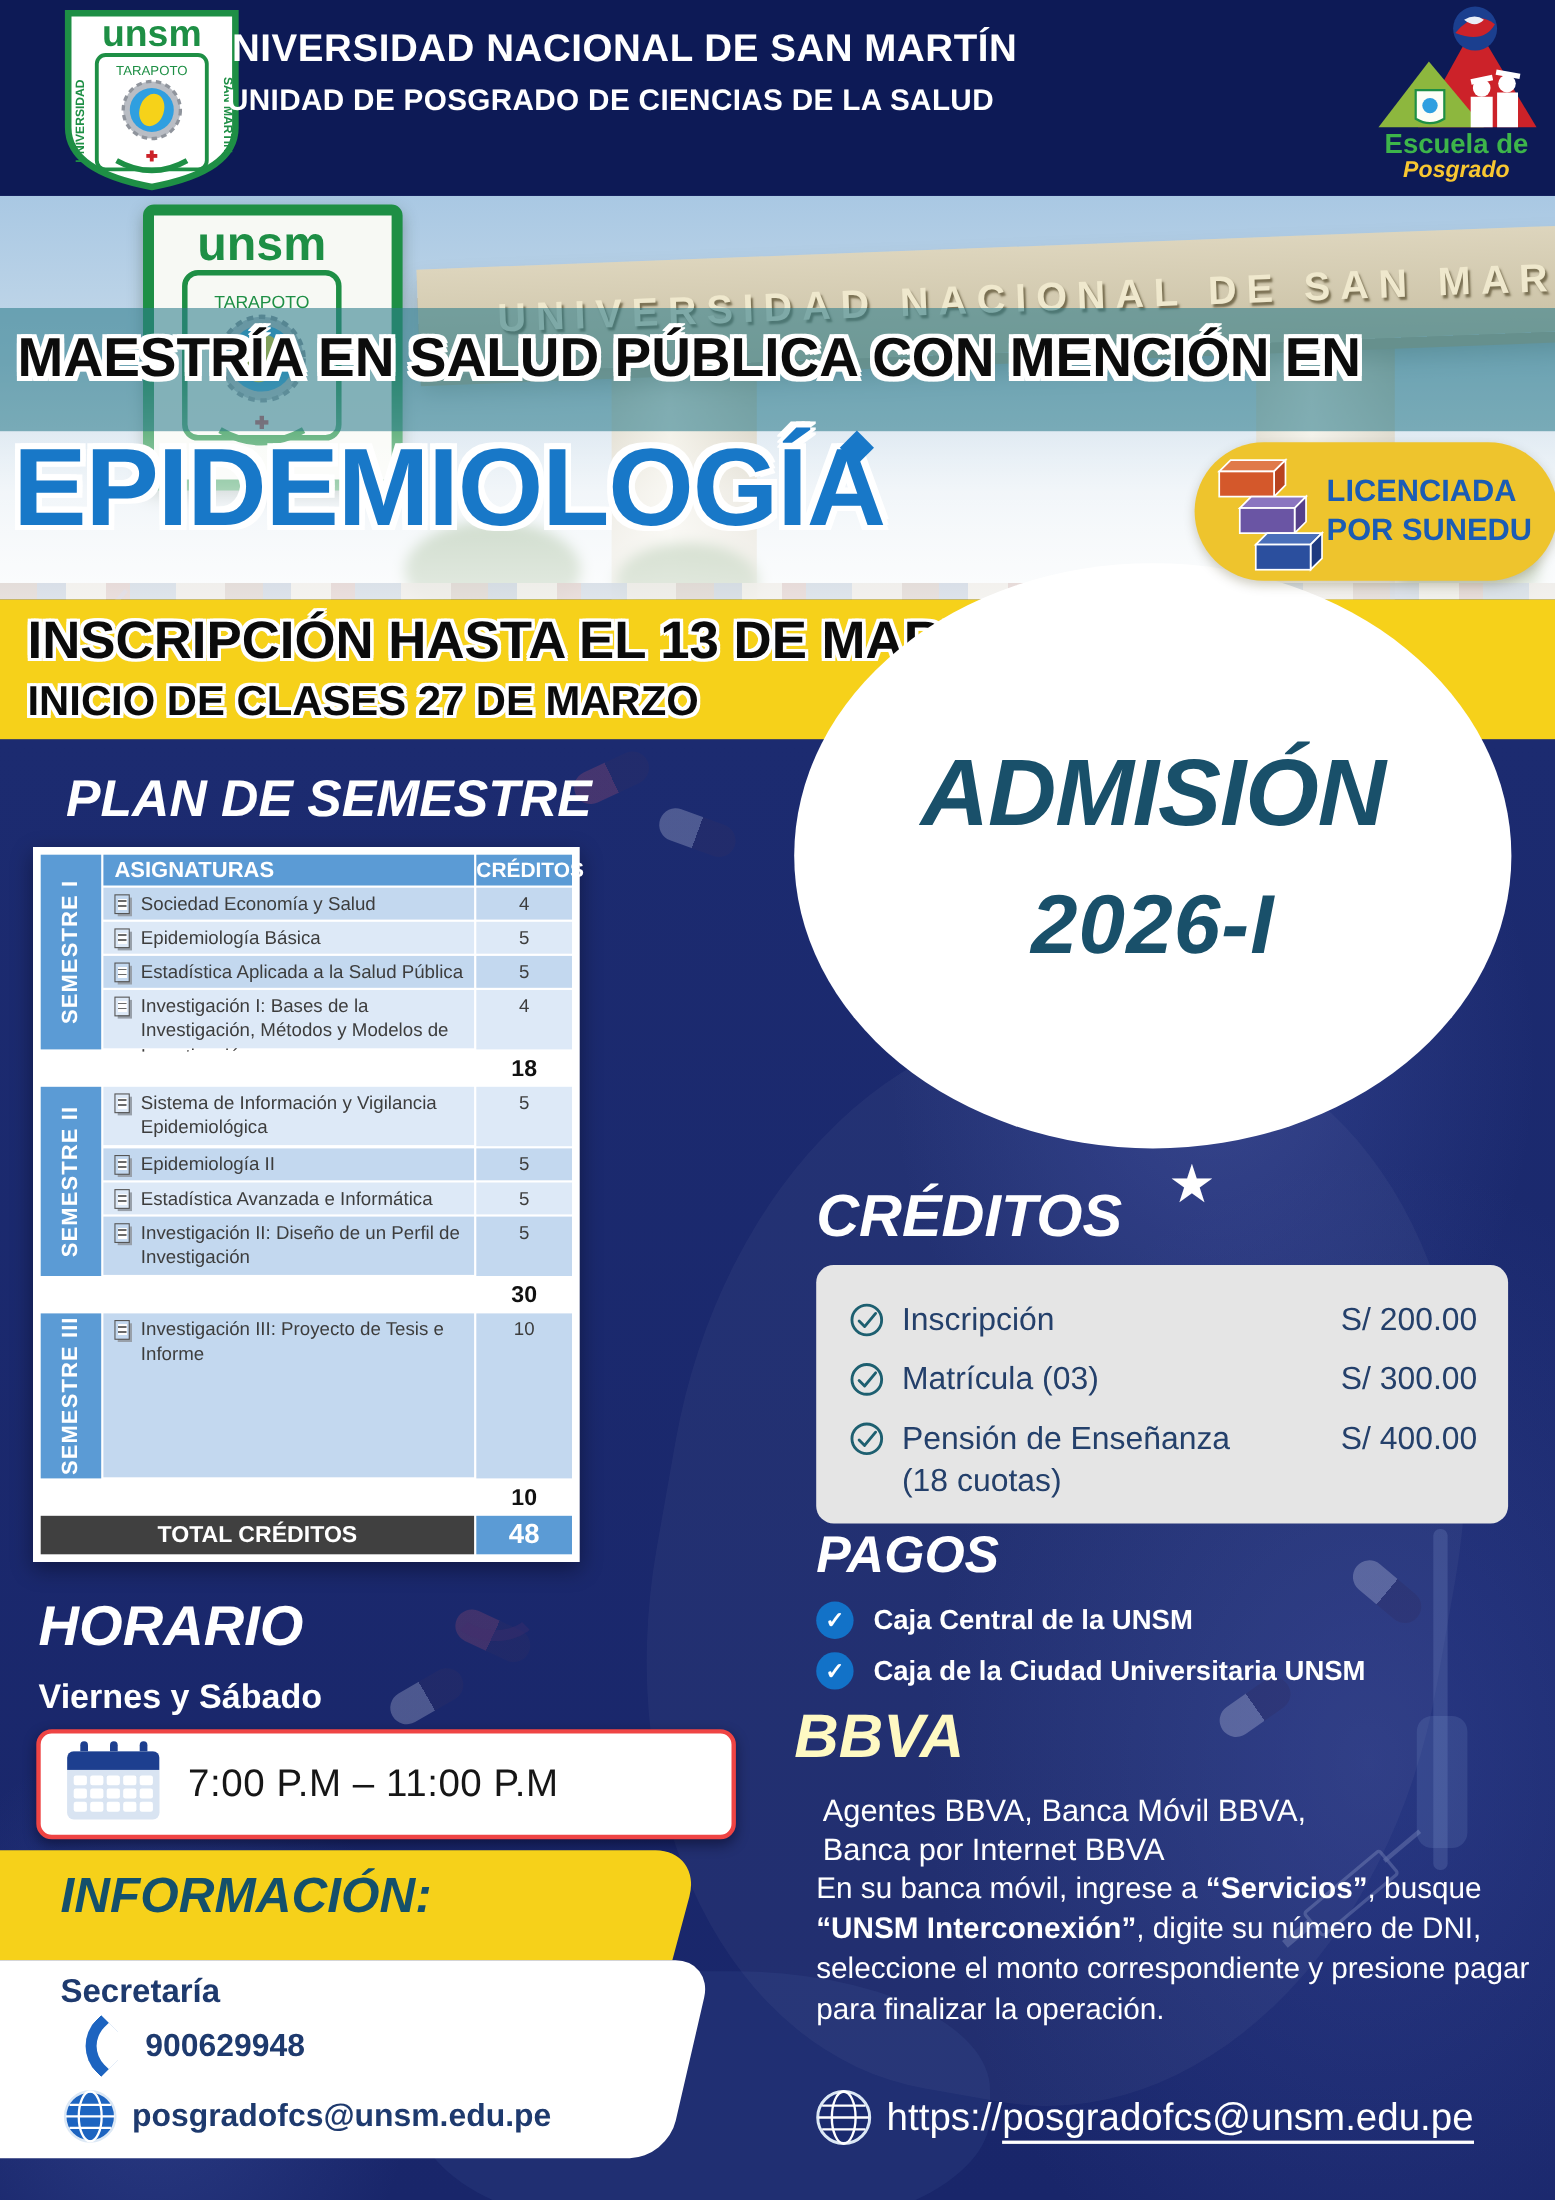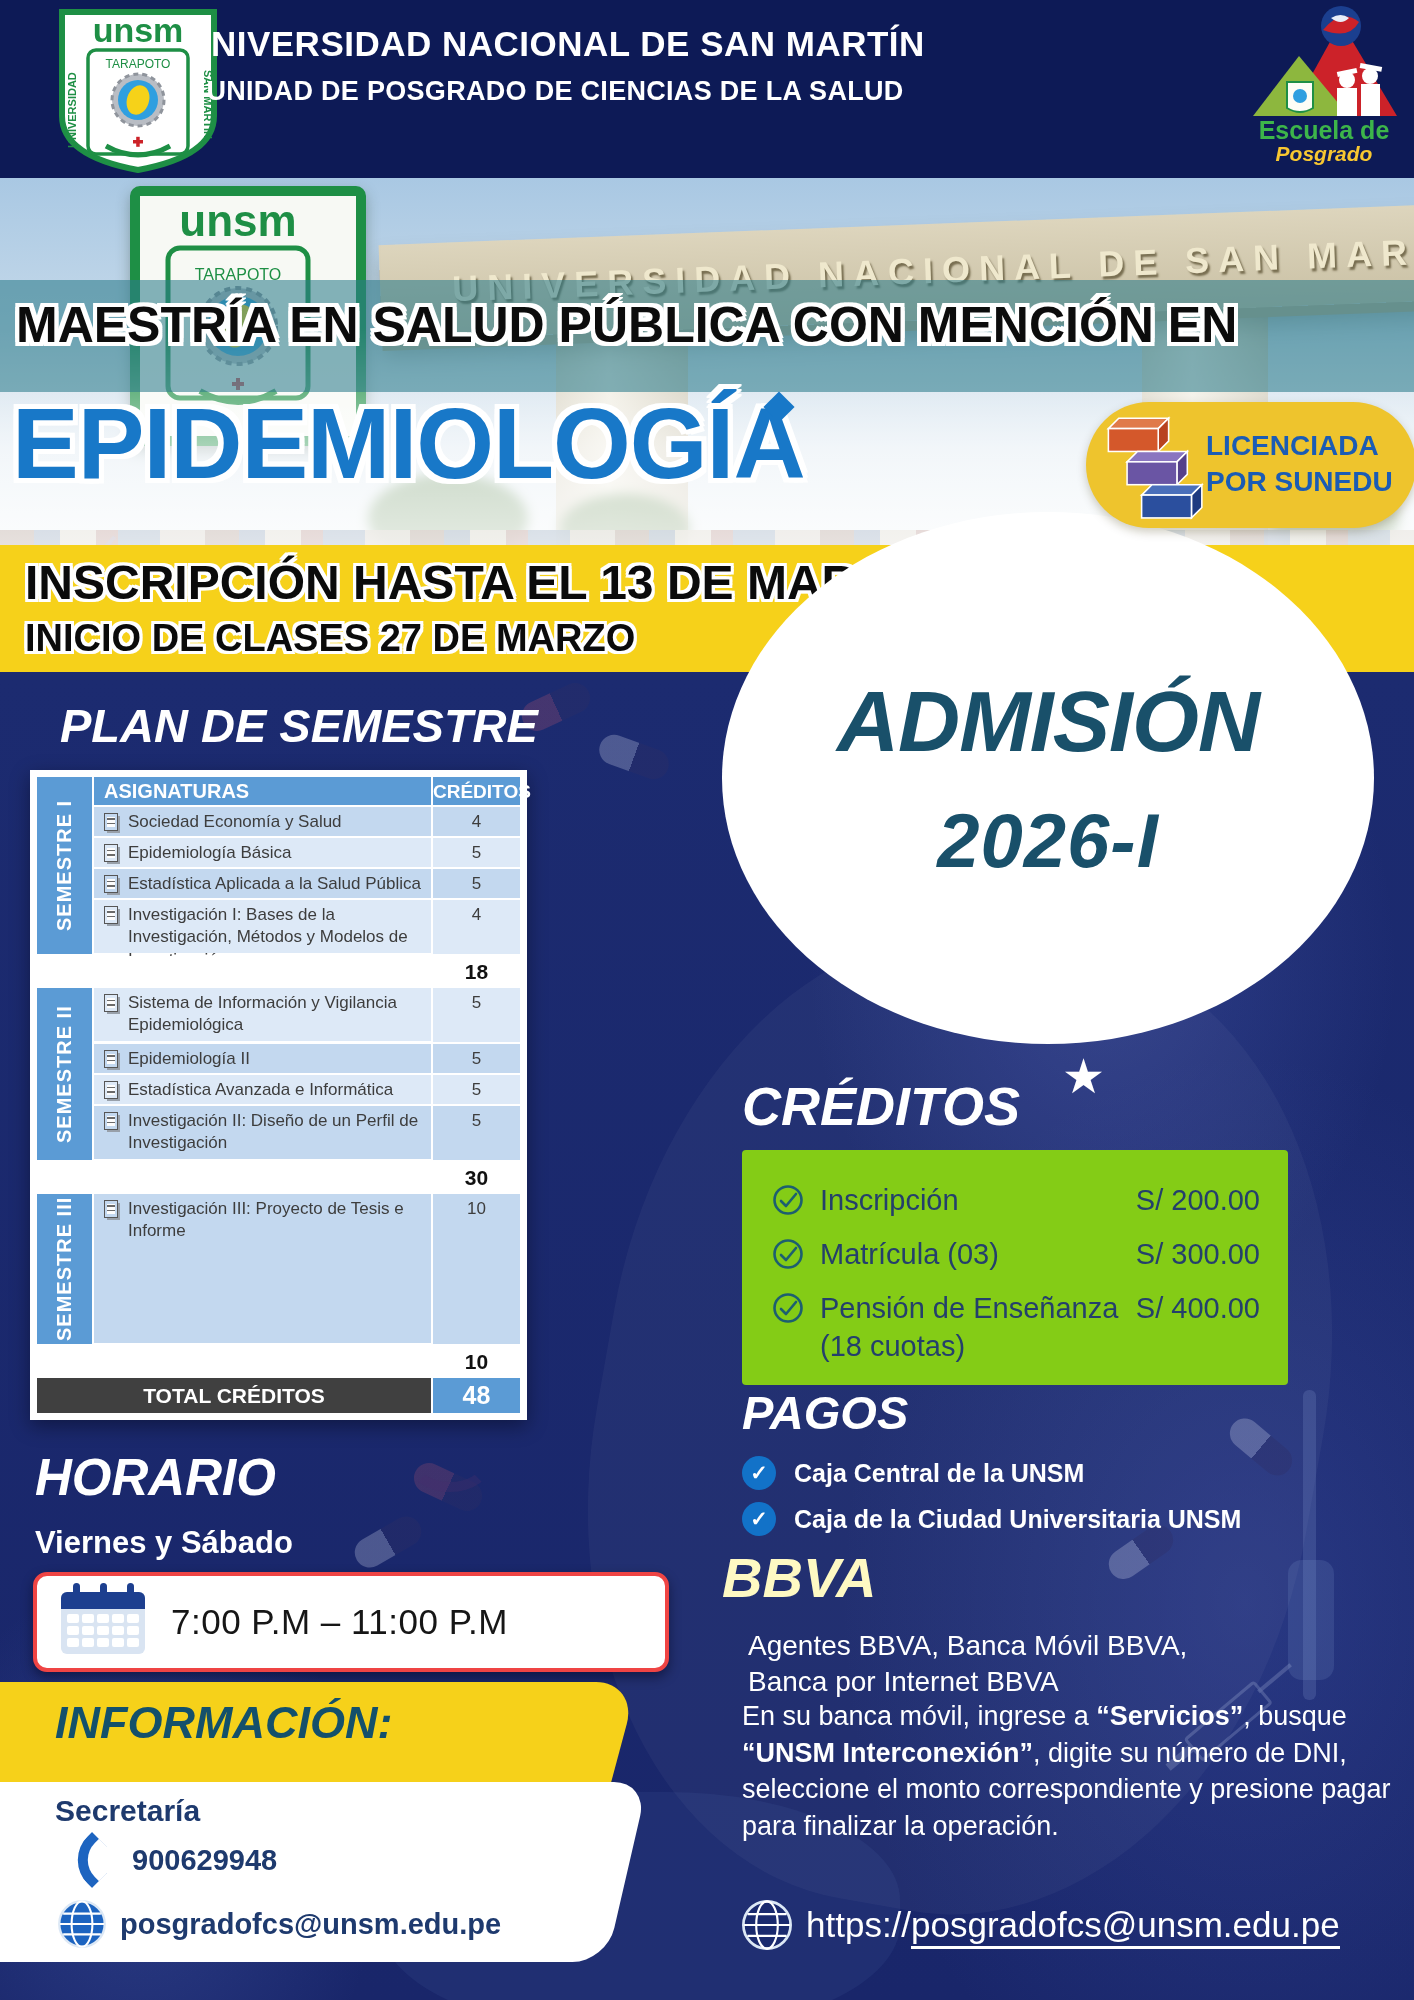--- a/index.html
+++ b/index.html
@@ -105,21 +105,21 @@
   .subrow{display:flex;column-gap:2px;height:30px;background:#fff;}
   .subspace{flex:1;}
   .subval{width:87px;text-align:center;font-size:21px;font-weight:800;color:#111;padding-top:4px;flex-shrink:0;}
   .trow{display:flex;column-gap:2px;height:35px;}
   .tlabel{flex:1;background:#404040;color:#fff;font-weight:800;font-size:21px;display:flex;align-items:center;justify-content:center;}
   .tval{width:87px;background:#5b9bd5;color:#fff;font-weight:800;font-size:25px;display:flex;align-items:center;justify-content:center;flex-shrink:0;}
 
   
   .inv-title{position:absolute;left:742px;top:1075px;font-size:54px;font-weight:800;font-style:italic;color:#fff;z-index:4;}
   .star{position:absolute;left:1062px;top:1048px;font-size:48px;color:#fff;z-index:4;}
-  .inv-card{position:absolute;left:742px;top:1150px;width:546px;height:235px;background:#84cc16;border-radius:4px;z-index:4;
+  .inv-card{position:absolute;left:742px;top:1150px;width:629px;height:235px;background:#e5e5e5;border-radius:16px;z-index:4;
         padding:34px 28px 0 30px;box-sizing:border-box;}
   .inv-row{display:flex;align-items:flex-start;margin-bottom:21px;}
   .inv-check{width:32px;height:32px;flex-shrink:0;margin-right:16px;}
   .inv-label{flex:1;font-size:29px;color:#24406b;}
   .inv-note{font-size:29px;color:#24406b;margin:-16px 0 0 48px;}
   .inv-price{font-size:29px;color:#24406b;white-space:nowrap;}
 
   .pagos-title{position:absolute;left:742px;top:1385px;font-size:47px;font-weight:800;font-style:italic;color:#fff;z-index:4;}
   .pay-item{position:absolute;left:742px;display:flex;align-items:center;z-index:4;}
   .pay-check{width:34px;height:34px;border-radius:50%;background:#1272c8;color:#fff;font-size:21px;font-weight:800;

